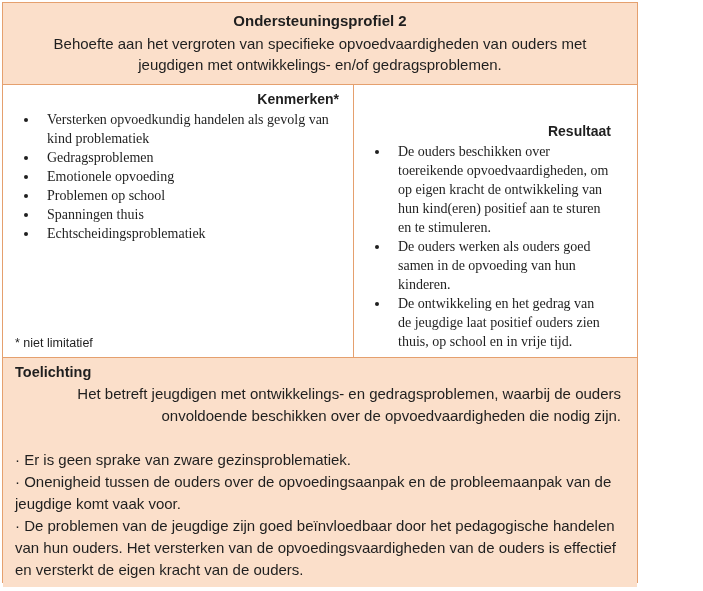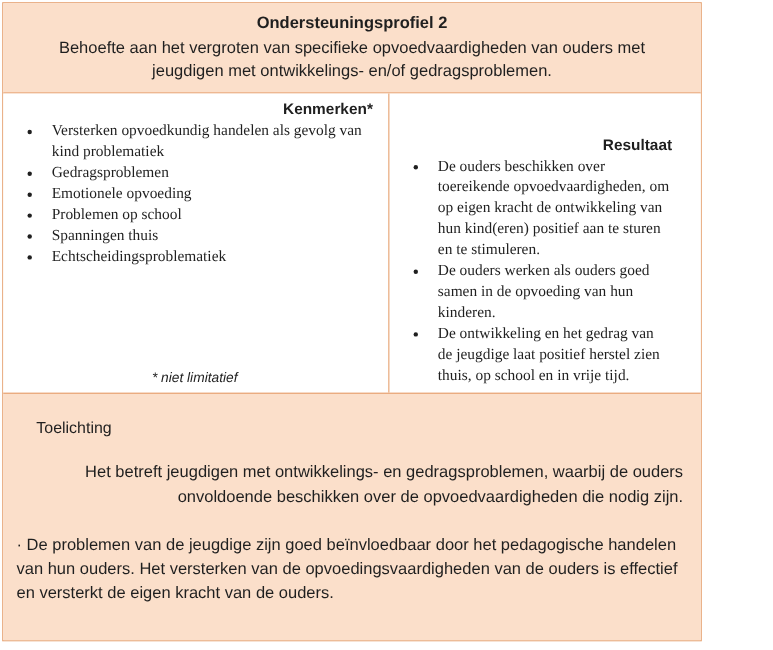--- a/index.html
+++ b/index.html
@@ -73,39 +73,37 @@
     margin: 1px 0 0 0;
     padding-left: 24px;
     font-size: 14px;
     line-height: 19px;
     list-style-type: disc;
     font-family: Liberation Serif, serif;
   }
   ul.bullet-list li { padding-left: 8px; }
   .footnote {
     margin-top: auto;
-    font-style: italic;
     font-size: 12.5px;
     line-height: 16px;
-    text-align: center;
   }
   
   .toelichting-row {
     flex: 1;
     background: #fbdfca;
     border-top: 1px solid #e5a06e;
     padding: 4px 16px 6px 12px;
     font-size: 15px;
     line-height: 22px;
   }
   .toelichting-heading {
-    font-weight: normal;
+    font-weight: bold;
     font-size: 14.5px;
     line-height: 21px;
-    margin: 18px;
+    margin: 0;
   }
   .toelichting-intro { margin: 0 0 22px 0; text-align: right; }
   .toelichting-points div { margin: 0; }
 </style>
 </head>
 <body>
 
 <div class="profile-table">
 
   <div class="header-row">
@@ -126,27 +124,29 @@
           <li>Echtscheidingsproblematiek</li>
         </ul>
       <div class="footnote">* niet limitatief</div>
     </div>
 
     <div class="cell cell-right">
       <div class="cell-heading">Resultaat</div>
       <ul class="bullet-list">
           <li>De ouders beschikken over toereikende opvoedvaardigheden, om op eigen kracht de ontwikkeling van hun kind(eren) positief aan te sturen en te stimuleren.</li>
           <li>De ouders werken als ouders goed samen in de opvoeding van hun kinderen.</li>
-          <li>De ontwikkeling en het gedrag van de jeugdige laat positief herstel zien thuis, op school en in vrije tijd.</li>
+          <li>De ontwikkeling en het gedrag van de jeugdige laat positief ouders zien thuis, op school en in vrije tijd.</li>
         </ul>
     </div>
 
   </div>
 
   <div class="toelichting-row">
     <div class="toelichting-heading">Toelichting</div>
     <div class="toelichting-intro">Het betreft jeugdigen met ontwikkelings- en gedragsproblemen, waarbij de ouders onvoldoende beschikken over de opvoedvaardigheden die nodig zijn.</div>
     <div class="toelichting-points">
+        <div>· Er is geen sprake van zware gezinsproblematiek.</div>
+        <div>· Onenigheid tussen de ouders over de opvoedingsaanpak en de probleemaanpak van de jeugdige komt vaak voor.</div>
         <div>· De problemen van de jeugdige zijn goed beïnvloedbaar door het pedagogische handelen van hun ouders. Het versterken van de opvoedingsvaardigheden van de ouders is effectief en versterkt de eigen kracht van de ouders.</div>
       </div>
   </div>
 
 </div>
 
 </body></html>

